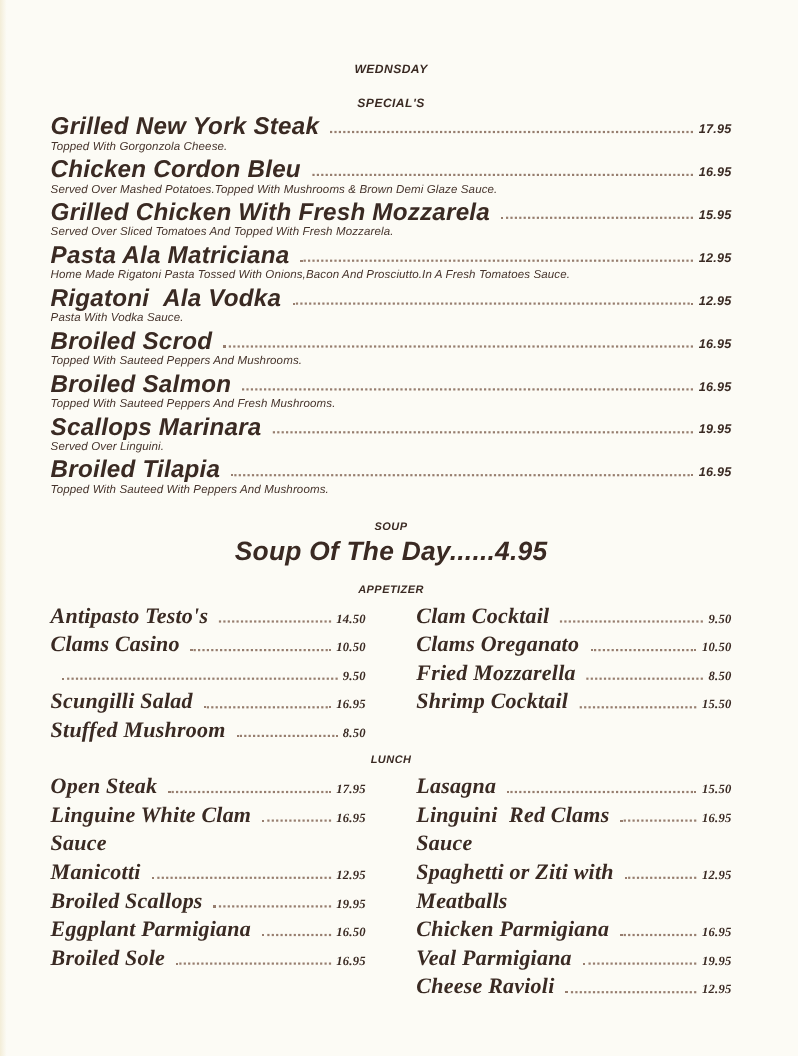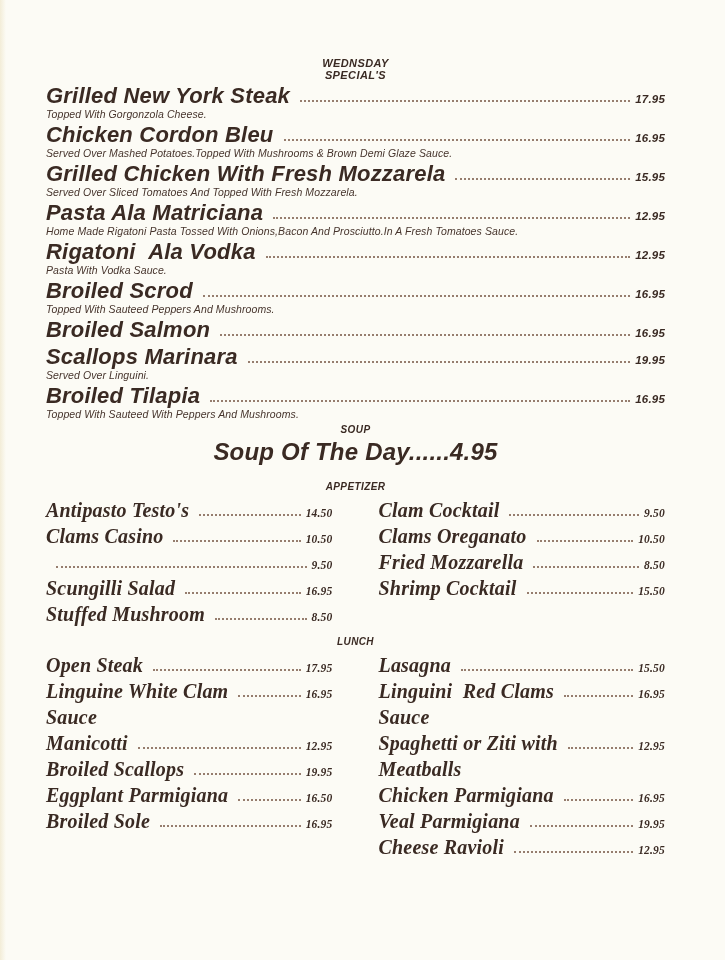--- a/index.html
+++ b/index.html
@@ -25,21 +25,21 @@
     line-height: 12px;
   }
   .small-head {
     text-align: center;
     font-size: 10px;
     font-weight: bold;
     font-style: italic;
     letter-spacing: 0.4px;
     line-height: 11px;
   }
-  .specials-head { }
+  .specials-head { margin-top: 19px; }
   .specials-list { margin-top: 3px; }
 
   .sp-item { margin-bottom: 2.5px; }
   .sp-row { display: flex; }
   .sp-name {
     font-size: 22px;
     font-weight: bold;
     font-style: italic;
     line-height: 24px;
     letter-spacing: 0.2px;
@@ -62,21 +62,21 @@
     letter-spacing: 0.2px;
   }
   .sp-desc {
     font-size: 10.5px;
     font-style: italic;
     line-height: 12.5px;
     color: #46342c;
     letter-spacing: 0.1px;
   }
 
-  .soup-head { margin-top: 4px; }
+  .soup-head { margin-top: 22px; }
   .soup-line {
     text-align: center;
     font-size: 24px;
     font-weight: bold;
     font-style: italic;
     line-height: 27px;
     margin-top: 3px;
     letter-spacing: 0.2px;
   }
 
@@ -166,20 +166,21 @@
         </div>
         <div class="sp-desc">Topped With Sauteed Peppers And Mushrooms.</div>
       </div>
 
       <div class="sp-item">
         <div class="sp-row">
           <span class="sp-name">Broiled Salmon</span>
           <span class="leader"></span>
           <span class="price">16.95</span>
         </div>
+        <div class="sp-desc">Topped With Sauteed Peppers And Fresh Mushrooms.</div>
       </div>
 
       <div class="sp-item">
         <div class="sp-row">
           <span class="sp-name">Scallops Marinara</span>
           <span class="leader"></span>
           <span class="price">19.95</span>
         </div>
         <div class="sp-desc">Served Over Linguini.</div>
       </div>

